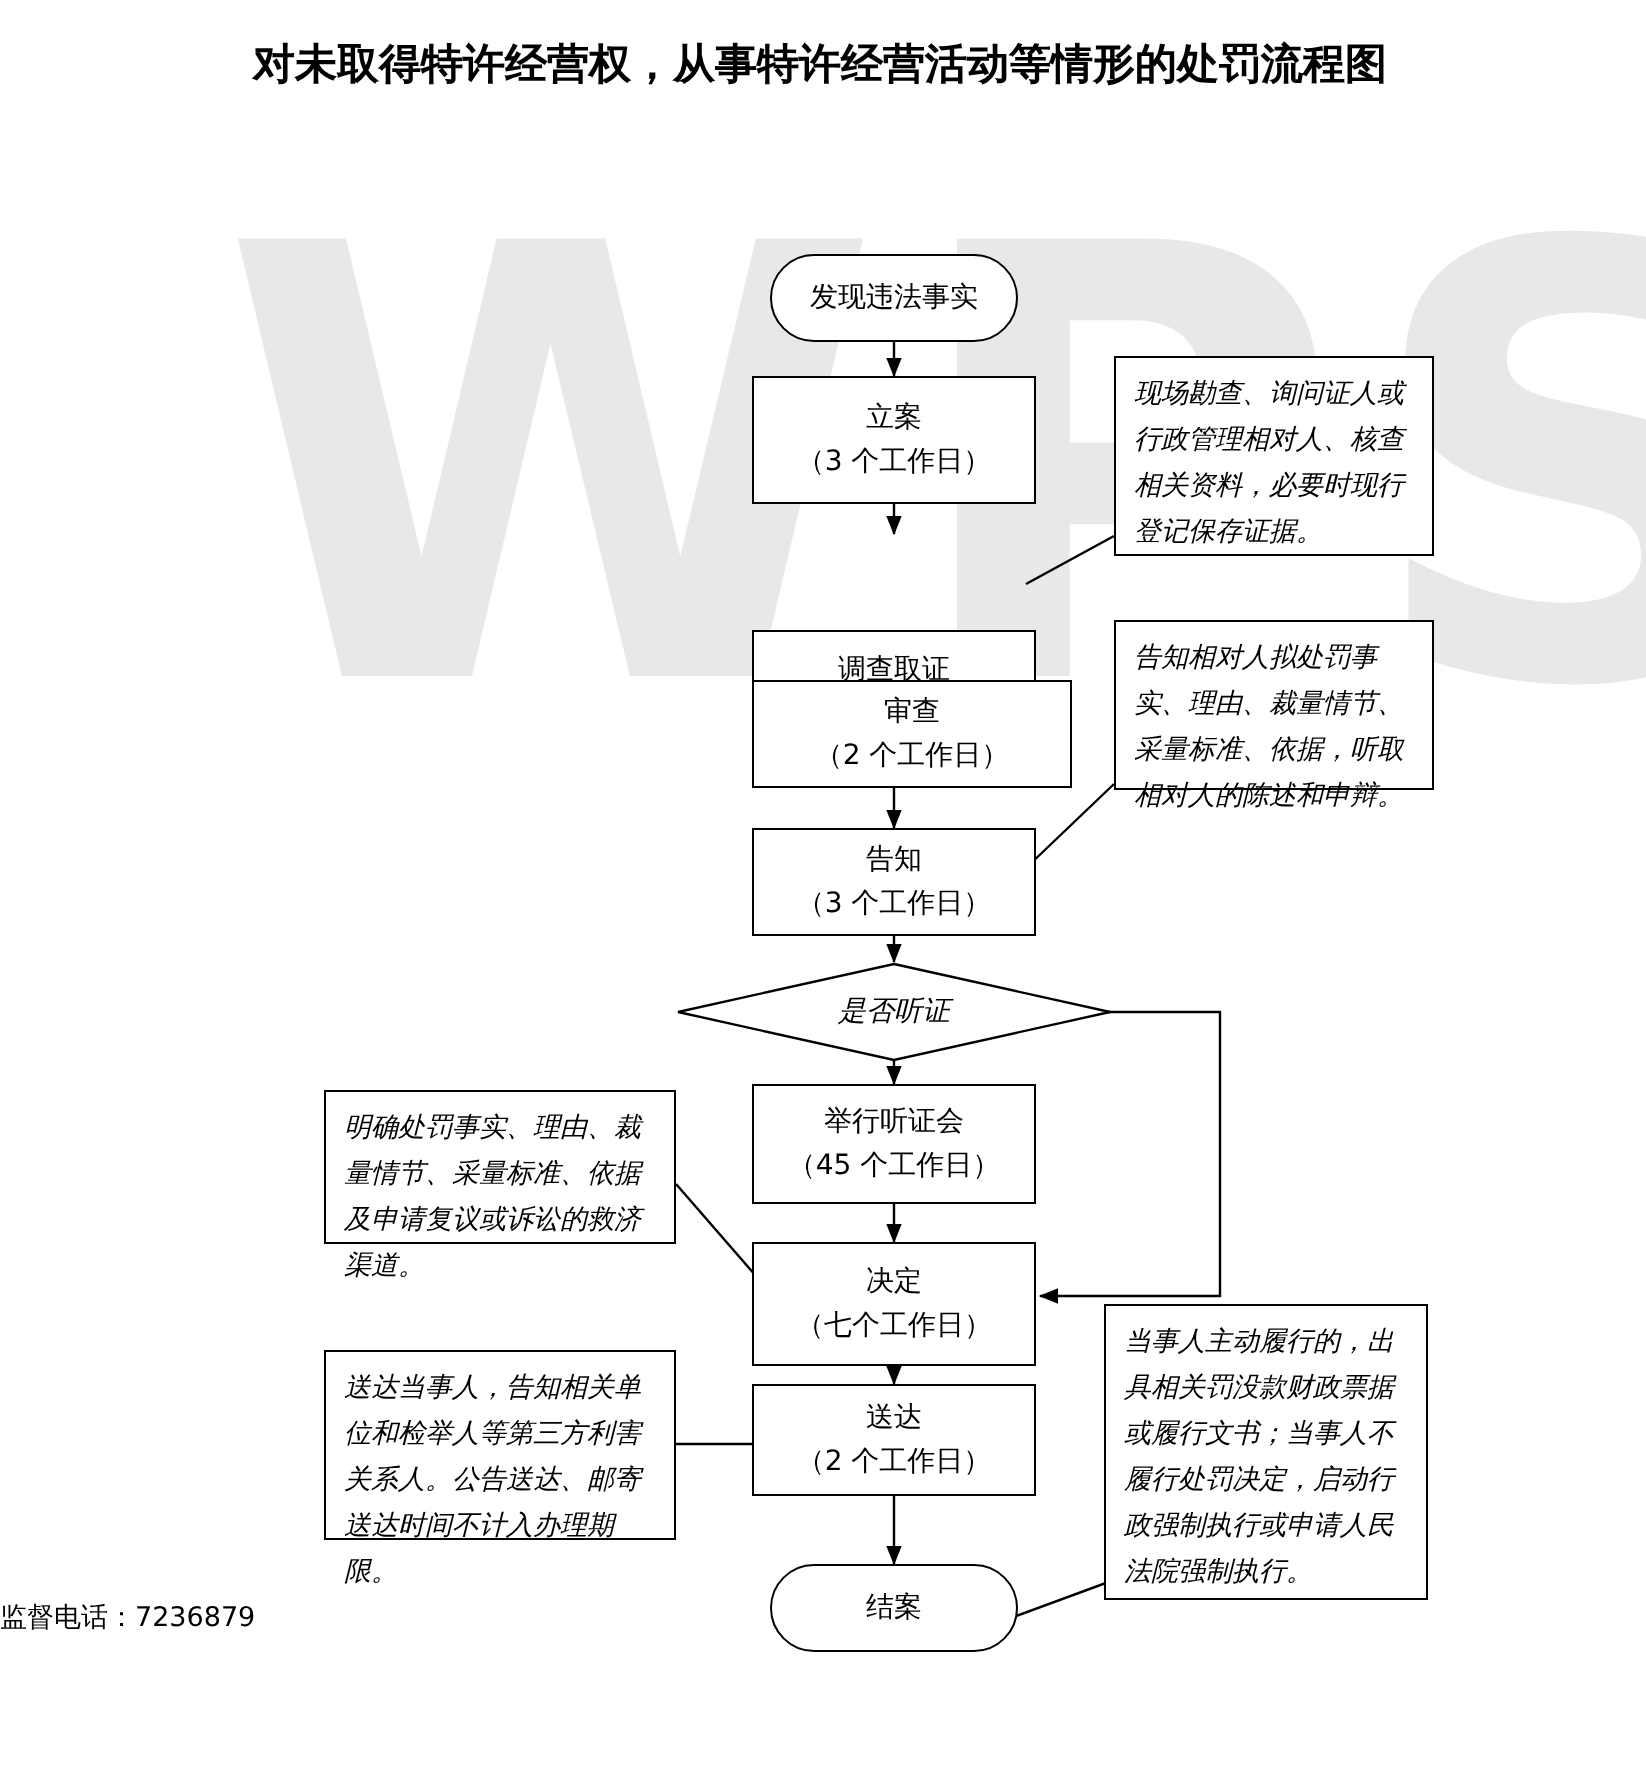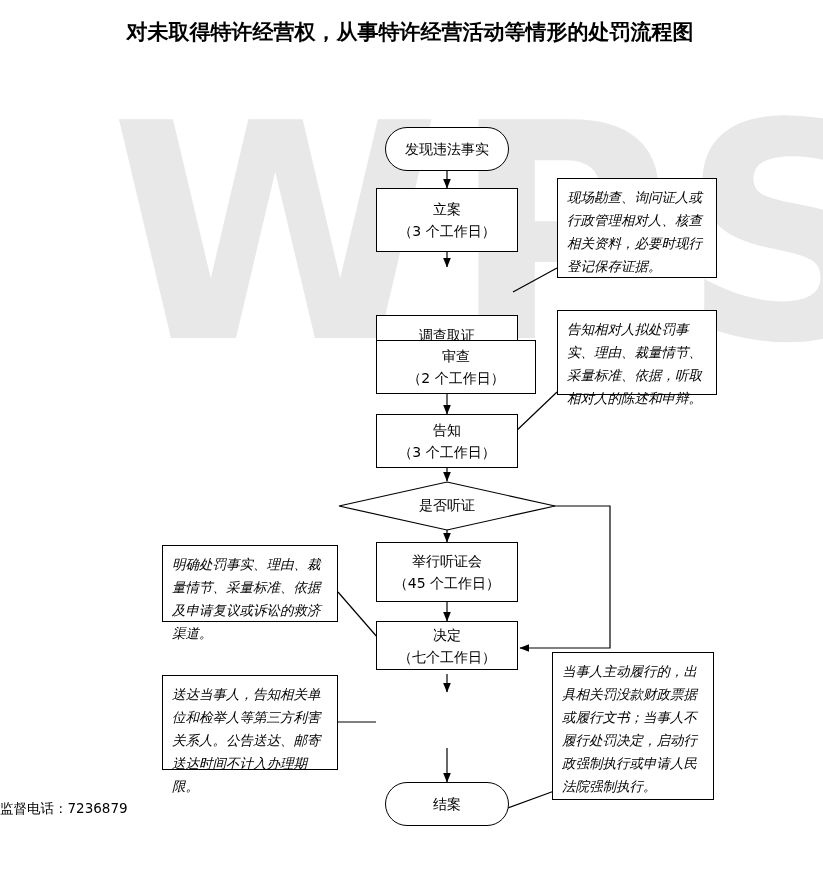--- a/index.html
+++ b/index.html
@@ -89,20 +89,21 @@
     position: absolute;
     left: 0;
     top: 0;
     width: 100%;
     height: 100%;
     display: flex;
     align-items: center;
     justify-content: center;
     font-size: 14px;
     pointer-events: none;
+    font-style: italic;
   }
   .note {
     position: absolute;
     background: #ffffff;
     border: 1px solid #000000;
     box-sizing: border-box;
     font-size: 13.5px;
     line-height: 23px;
     padding: 7px 9px;
     z-index: 2;
@@ -197,25 +198,29 @@
       <polygon points="109,1 217,25 109,49 1,25" fill="#ffffff" stroke="#000000" stroke-width="1.2"></polygon>
     </svg>
     <div class="diamond-label">是否听证</div>
   </div>
 
   <div class="node" style="left:376px; top:542px; width:142px; height:60px;">
     <span class="l1">举行听证会</span>
     <span class="l2">（45 个工作日）</span>
   </div>
 
-  <div class="node" style="left:376px; top:621px; width:142px; height:49px;">
+  <div class="node" style="left:376px; top:621px; width:142px; height:62px;">
     <span class="l1">决定</span>
     <span class="l2">（七个工作日）</span>
   </div>
 
+  <div class="node" style="left:376px; top:692px; width:142px; height:56px;">
+    <span class="l1">送达</span>
+    <span class="l2">（2 个工作日）</span>
+  </div>
 
   <div class="node rounded" style="left:385px; top:782px; width:124px; height:44px;">
     <span class="l1">结案</span>
   </div>
 
   <div class="note" style="left:557px; top:178px; width:160px; height:100px;">
     <span>现场勘查、询问证人或行政管理相对人、核查相关资料，必要时现行登记保存证据。</span>
   </div>
 
   <div class="note" style="left:557px; top:310px; width:160px; height:85px;">

